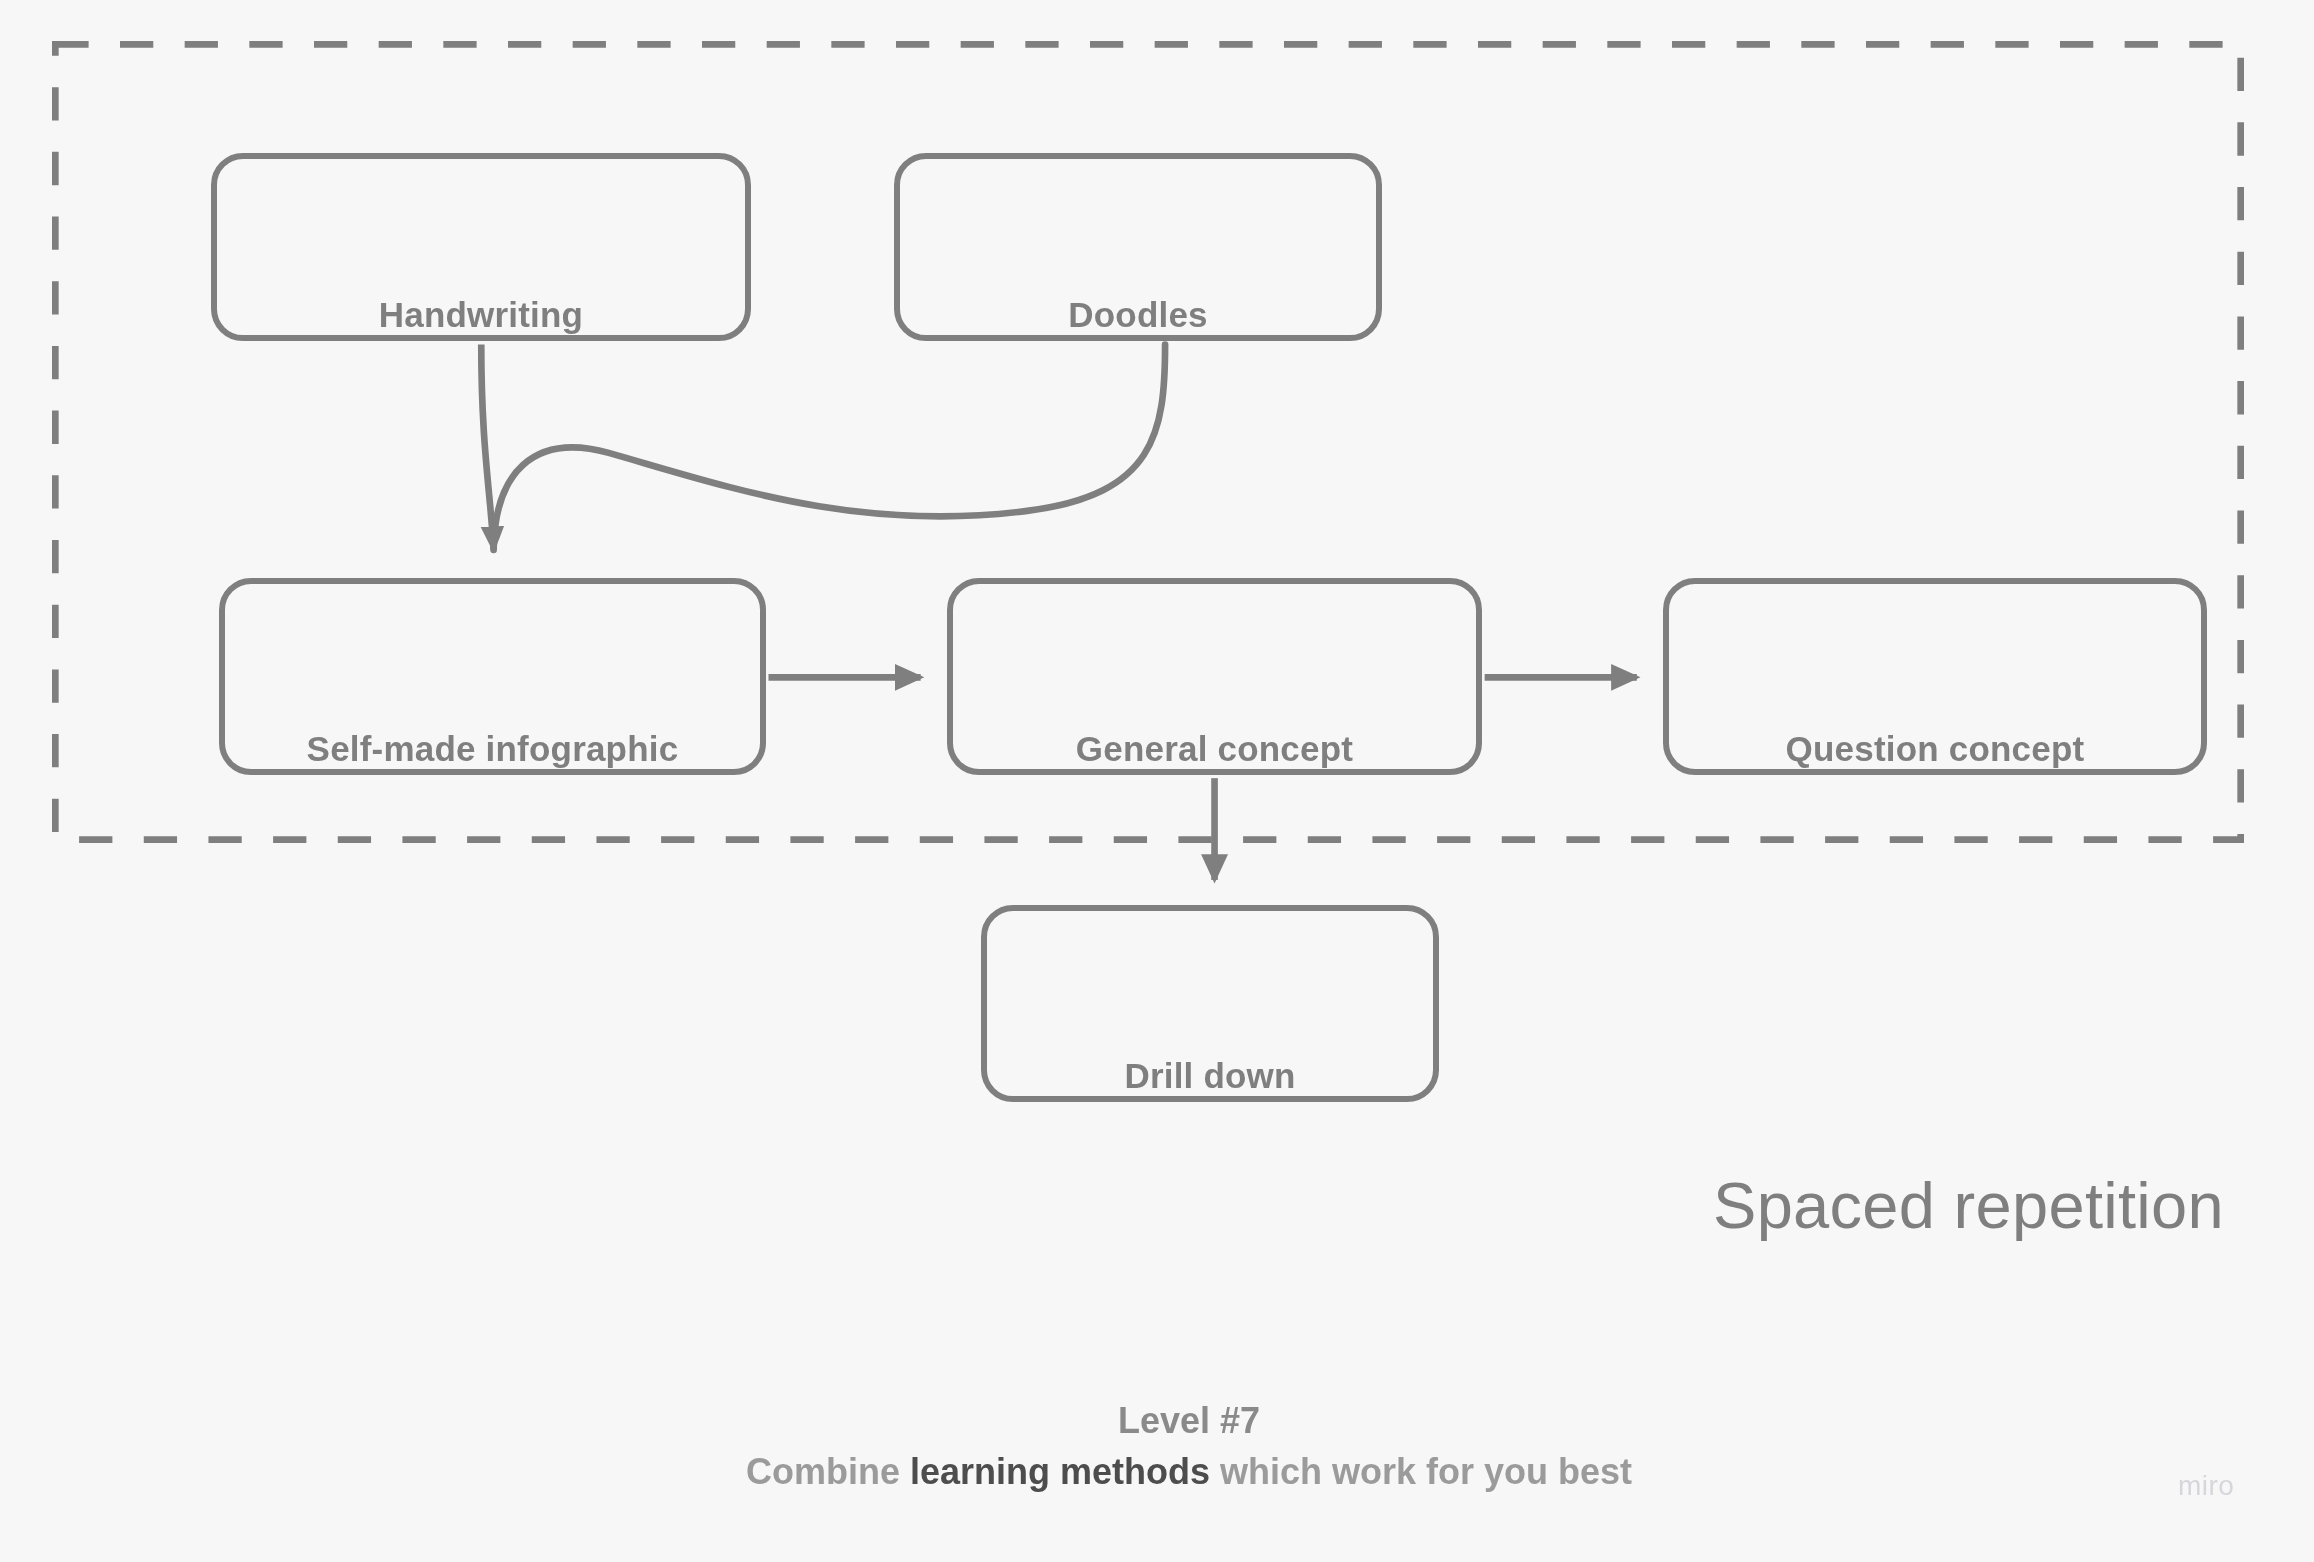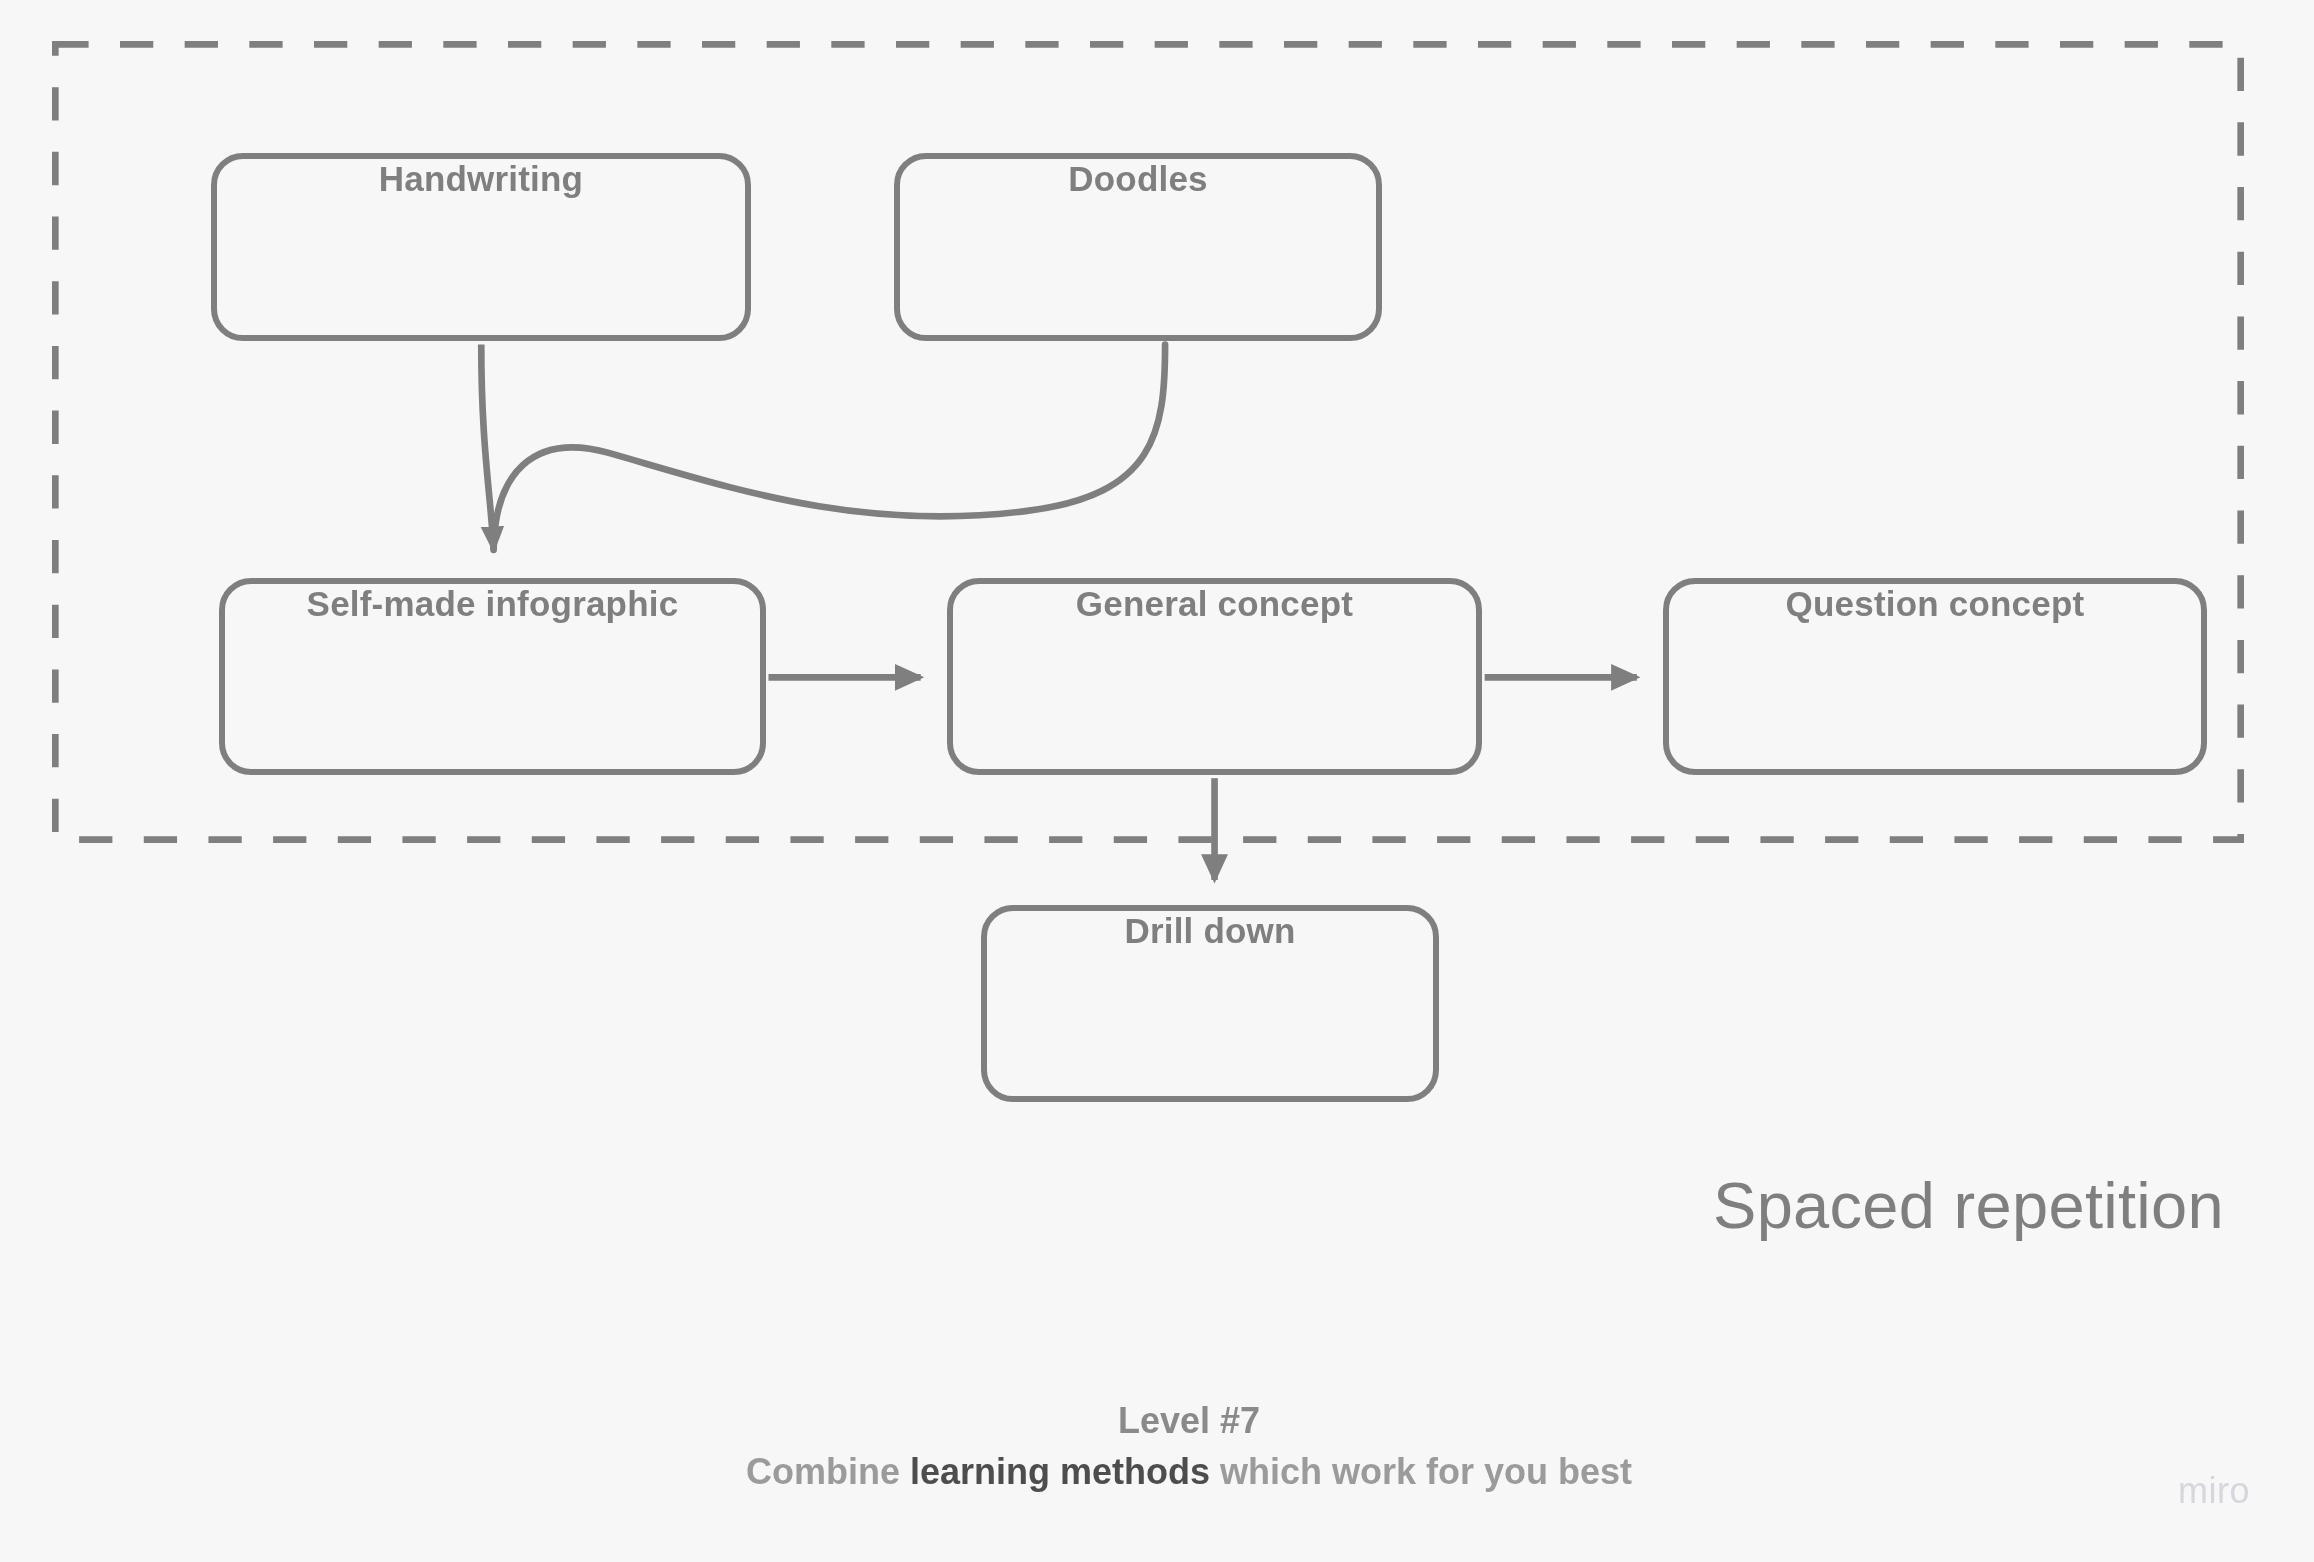--- a/index.html
+++ b/index.html
@@ -38,21 +38,21 @@
   }
 
   
   .node {
     position: absolute;
     box-sizing: border-box;
     border: 6.7px solid #7f7f7f;
     border-radius: 32px;
     background: #f7f7f7;
     display: flex;
-    align-items: flex-start;
+    align-items: flex-end;
     justify-content: center;
   }
   .node-label {
     font-size: 35px;
     font-weight: 700;
     color: #7f7f7f;
     letter-spacing: 0.2px;
     white-space: nowrap;
     text-align: center;
   }
@@ -98,21 +98,21 @@
     line-height: 1.28;
     margin-top: 4.8px;
   }
   #footer-caption .strong { color: #4d4d4d; }
 
   
   #miro-logo {
     position: absolute;
     left: 2178px;
     top: 1470px;
-    font-size: 36px;
+    font-size: 28px;
     font-weight: 400;
     color: #d6d6dd;
     letter-spacing: 0.5px;
   }
 </style>
 </head>
 <body>
 
 <div id="canvas">
 

